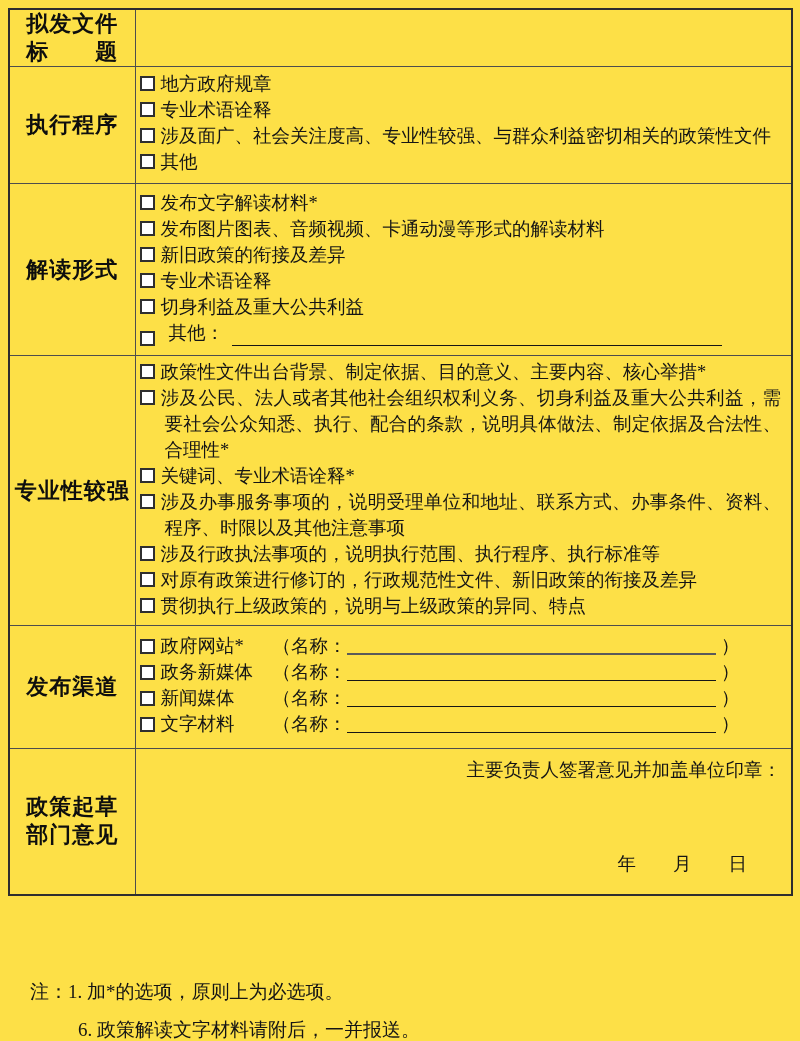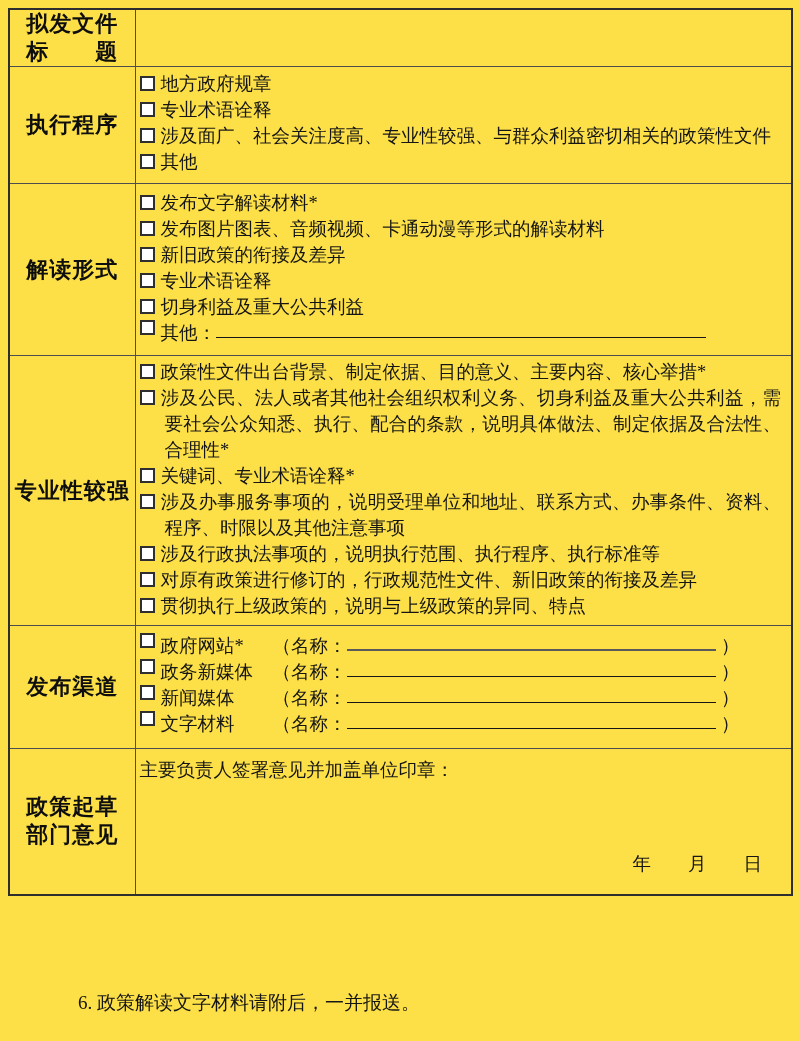--- a/index.html
+++ b/index.html
@@ -50,42 +50,43 @@
     width: 15px; height: 15px;
     border: 2px solid #2f2f2f;
     background: #fff;
     margin-right: 6px;
     vertical-align: -1px;
     text-indent: 0;
     flex: 0 0 auto;
   }
   .flexline {
     display: flex;
-    align-items: flex-start;
+    align-items: flex-end;
     padding-left: 0;
     text-indent: 0;
     text-align: left;
+    gap: 8px;
   }
   .u {
     display: inline-block;
     height: 18px;
     border-bottom: 1.5px solid #161616;
     flex: 0 0 auto;
   }
   .u-flex { flex: 1 1 auto; }
 
-  .channel { display: flex; align-items: flex-start; width: 600px; }
+  .channel { display: flex; align-items: center; width: 600px; }
   .channel-label { flex: 0 0 112px; }
   .paren { margin-left: 5px; }
 
   .channel:first-child .u { border-bottom-width: 2.5px; border-bottom-color: #5a5a5a; }
 
   td.sig-cell { vertical-align: top; padding: 8px 10px 14px 4px; }
-  .sig { display: flex; flex-direction: row; justify-content: space-between; height: 120px; text-align: right; }
-  .sig-date { align-self: flex-end; margin-right: 19px; }
+  .sig { display: flex; flex-direction: column; justify-content: space-between; height: 120px; text-align: right; }
+  .sig-date { align-self: flex-end; margin-right: 34px; }
 
   .notes {
     position: absolute;
     left: 30px; top: 978px;
     font-size: 19px;
     line-height: 27px;
     color: #151515;
   }
   .note-2 { margin-top: 11px; margin-left: 48px; }
 </style>
@@ -192,15 +193,16 @@
             <div class="sig">
               <div class="sig-prompt">主要负责人签署意见并加盖单位印章：</div>
               <div class="sig-date">年　　月　　日</div>
             </div>
           </td>
         </tr>
       </tbody>
   </table>
 
   <div class="notes">
+    <div class="note-line"><span>注：</span><span>1. 加*的选项，原则上为必选项。</span></div>
     <div class="note-line note-2"><span>6. 政策解读文字材料请附后，一并报送。</span></div>
   </div>
 </div>
 
 </body></html>

